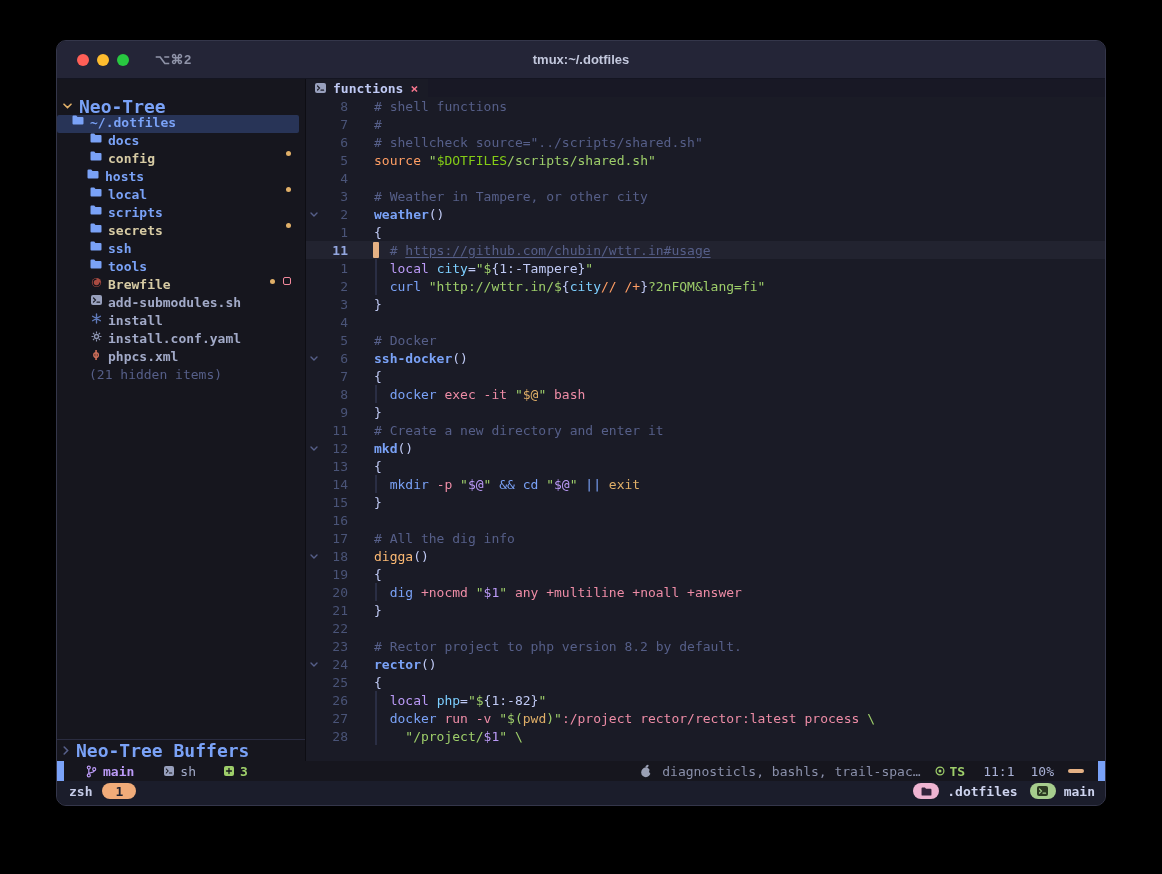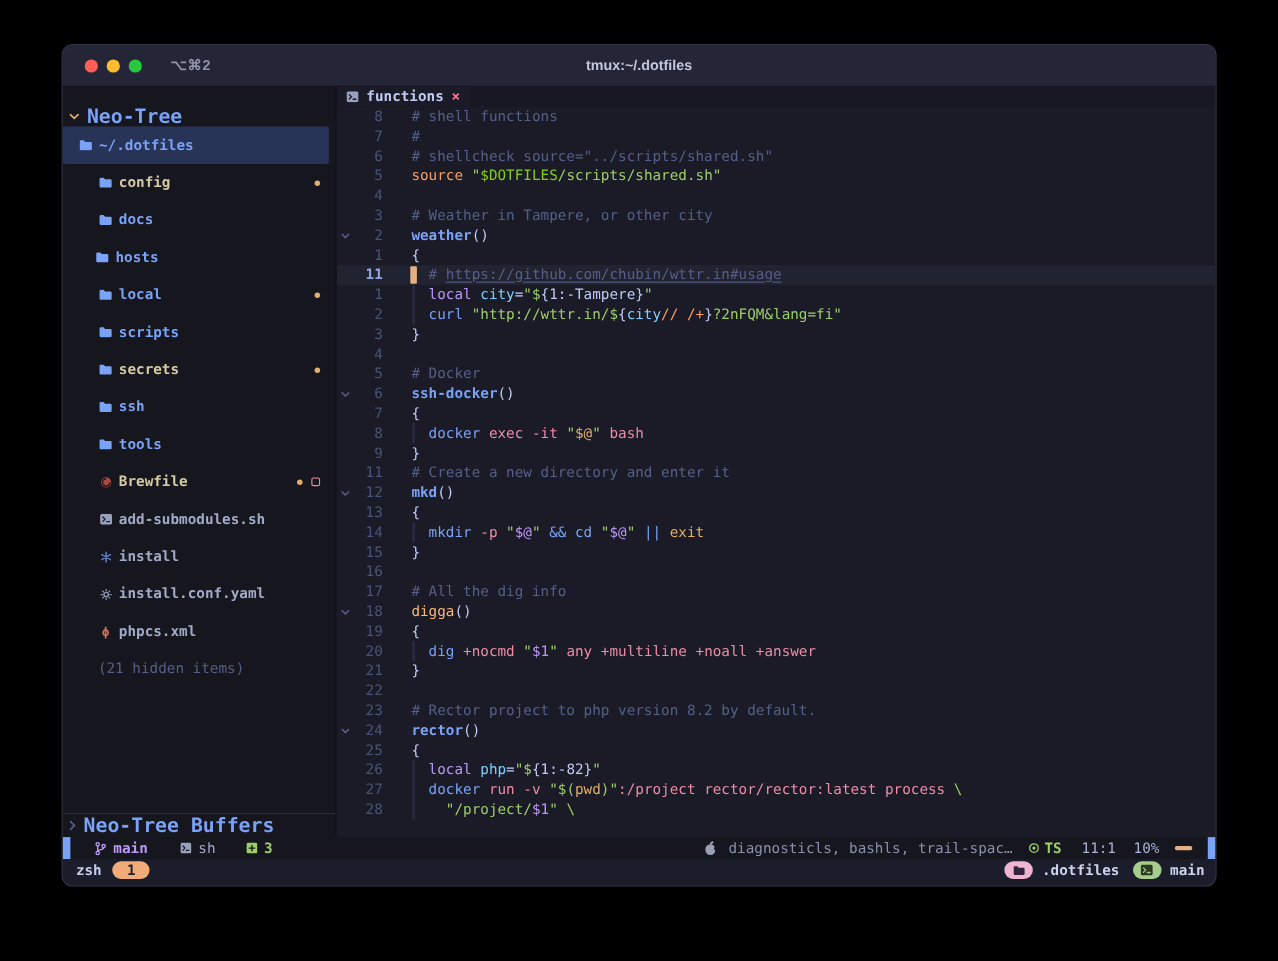--- a/index.html
+++ b/index.html
@@ -15,21 +15,21 @@
   .traffic { display:flex; gap:8px; margin-left:20px; }
   .tl { width:12px; height:12px; border-radius:50%; }
   .tl.red{background:#ff5f57}.tl.yellow{background:#febc2e}.tl.green{background:#28c840}
   .shortcut { margin-left:26px; color:#8f93a8; font:bold 13px "Liberation Sans",sans-serif; letter-spacing:.5px; }
   .title { position:absolute; left:0; right:0; text-align:center; color:#c3c8dd;
            font:bold 13px "Liberation Sans",sans-serif; pointer-events:none; }
   
   .sidebar { position:absolute; left:0; top:38px; width:248px; bottom:44px; background:#16161e; }
   .winbar { height:18px; margin-top:18px; display:flex; align-items:center; padding-left:6px; gap:7px; }
   .wbl { color:#7aa2f7; font-weight:bold; font-size:18px; }
-  .srow { height:34px; display:flex; align-items:center; font-size:13px; font-weight:bold;
+  .srow { height:18px; display:flex; align-items:flex-start; font-size:13px; font-weight:bold;
           position:relative; padding-right:10px; margin:0 4px 0 0; }
   .srow.sel { background:#283457; margin-right:6px; border-radius:2px; }
   .sicon { width:14px; display:inline-flex; justify-content:center; margin-right:5px; flex:none; }
   .badges { margin-left:auto; display:flex; gap:8px; align-items:center; }
   .dotb { width:5px; height:5px; border-radius:50%; background:#e0af68; }
   .qb { color:#7aa2f7; font-weight:bold; font-size:13px; }
   .sqb { width:8px; height:8px; border:1.5px solid #f2899c; border-radius:2px; }
   .buffers { position:absolute; bottom:0; left:0; right:0; height:22px; border-top:1px solid #2a2c40;
              display:flex; align-items:center; gap:7px; padding-left:6px; background:#16161e; }
   .vsep { position:absolute; left:248px; top:38px; bottom:44px; width:1px; background:#0d0d13; }
@@ -109,32 +109,32 @@
               </svg>
             </span>
             <span class="sname" style="color: rgb(122, 162, 247);">~/.dotfiles</span>
           </div>
           <div class="srow" style="padding-left: 32px;">
             <span class="sicon">
               <svg width="12" height="10" viewBox="0 0 12 10">
                 <path d="M.5 1.5A1 1 0 0 1 1.5.5h2.7L5.5 2h5a1 1 0 0 1 1 1v5.5a1 1 0 0 1-1 1h-9a1 1 0 0 1-1-1z" fill="#7aa2f7"></path>
               </svg>
             </span>
+            <span class="sname" style="color: rgb(122, 162, 247);">docs</span>
+          </div>
+          <div class="srow" style="padding-left: 32px;">
+            <span class="sicon">
+              <svg width="12" height="10" viewBox="0 0 12 10">
+                <path d="M.5 1.5A1 1 0 0 1 1.5.5h2.7L5.5 2h5a1 1 0 0 1 1 1v5.5a1 1 0 0 1-1 1h-9a1 1 0 0 1-1-1z" fill="#7aa2f7"></path>
+              </svg>
+            </span>
             <span class="sname" style="color: rgb(215, 203, 164);">config</span>
             <span class="badges">
               <span class="dotb"></span>
             </span>
-          </div>
-          <div class="srow" style="padding-left: 32px;">
-            <span class="sicon">
-              <svg width="12" height="10" viewBox="0 0 12 10">
-                <path d="M.5 1.5A1 1 0 0 1 1.5.5h2.7L5.5 2h5a1 1 0 0 1 1 1v5.5a1 1 0 0 1-1 1h-9a1 1 0 0 1-1-1z" fill="#7aa2f7"></path>
-              </svg>
-            </span>
-            <span class="sname" style="color: rgb(122, 162, 247);">docs</span>
           </div>
           <div class="srow" style="padding-left: 29px;">
             <span class="sicon">
               <svg width="12" height="10" viewBox="0 0 12 10">
                 <path d="M.5 1.5A1 1 0 0 1 1.5.5h2.7L5.5 2h5a1 1 0 0 1 1 1v5.5a1 1 0 0 1-1 1h-9a1 1 0 0 1-1-1z" fill="#7aa2f7"></path>
               </svg>
             </span>
             <span class="sname" style="color: rgb(122, 162, 247);">hosts</span>
           </div>
           <div class="srow" style="padding-left: 32px;">

